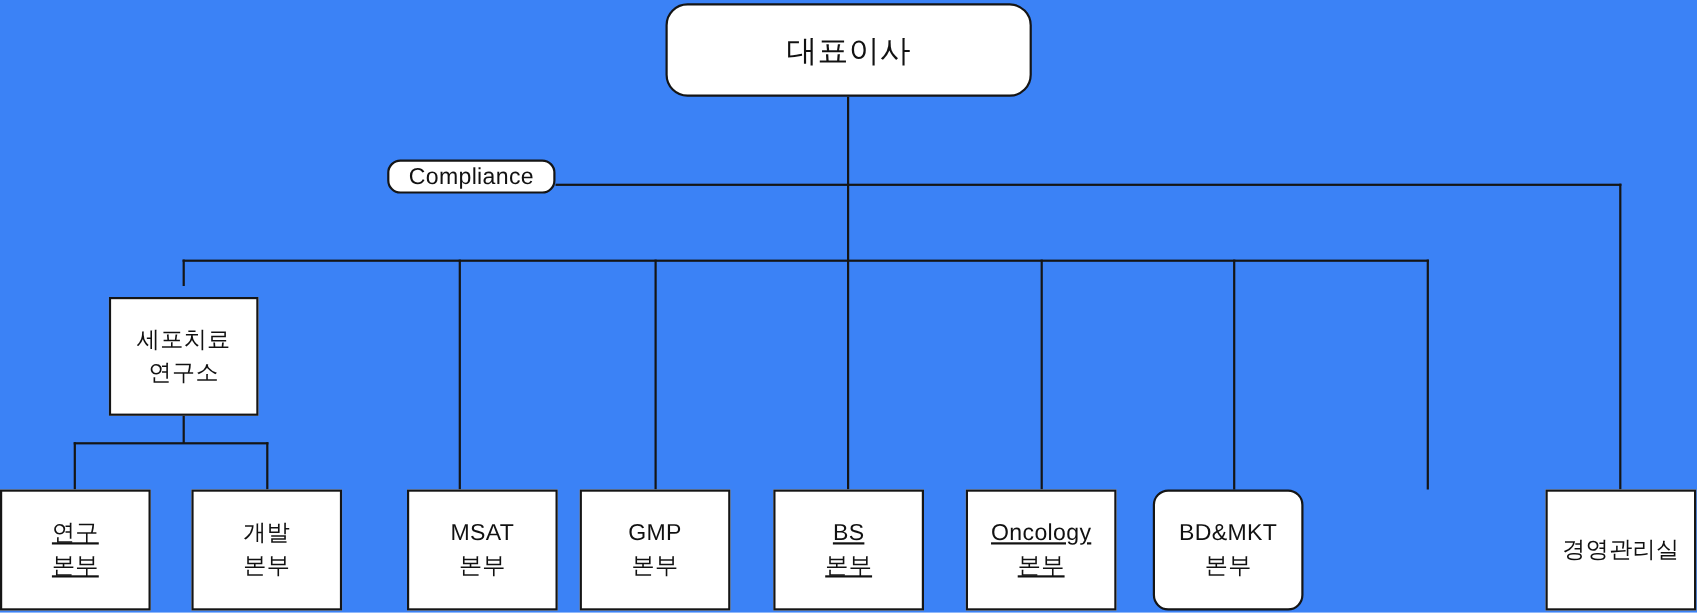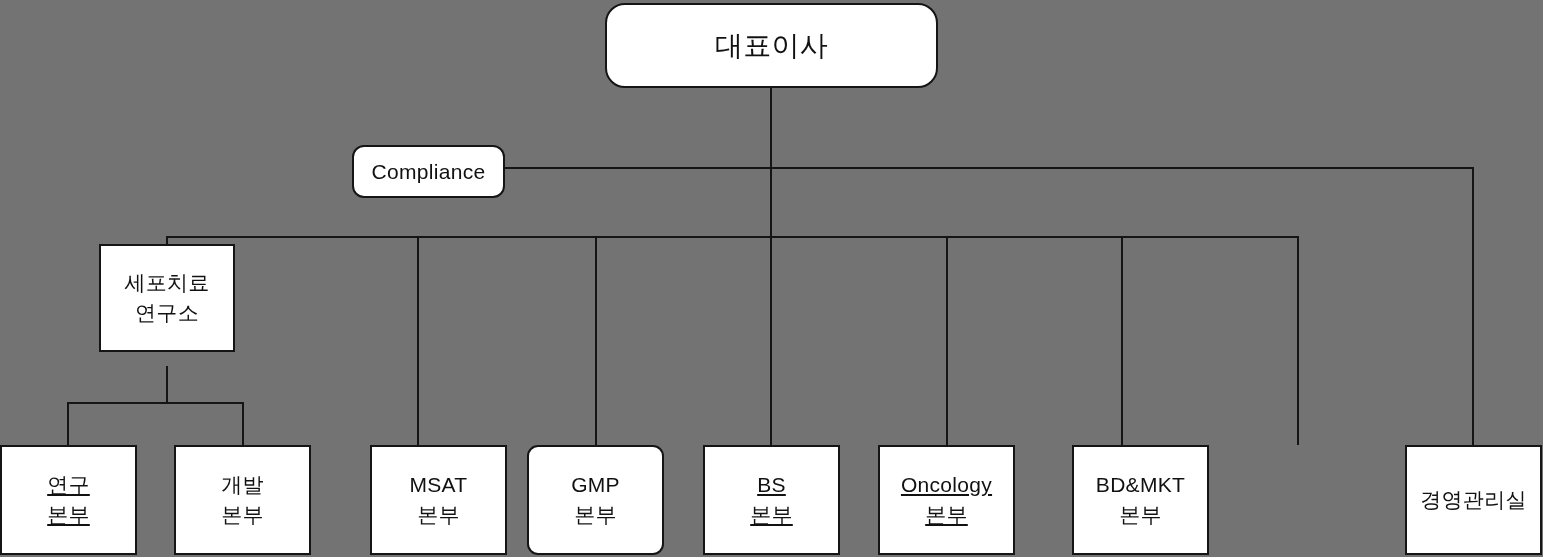--- a/index.html
+++ b/index.html
@@ -4,21 +4,21 @@
 <style>
   html, body {
     margin: 0;
     padding: 0;
     background: #ffffff;
   }
   #canvas {
     position: relative;
     width: 1543px;
     height: 557px;
-    background: #737373;
+    background: #3b82f6;
     font-family: "Liberation Sans", "DejaVu Sans", sans-serif;
     color: #111111;
     overflow: hidden;
   }
   
   .line {
     position: absolute;
     background: #151515;
   }
   .h { height: 2px; }
@@ -37,31 +37,31 @@
     white-space: pre-line;
     font-size: 21px;
     line-height: 30px;
     letter-spacing: 0.3px;
   }
   .rounded-lg { border-radius: 20px; border-width: 2.5px; }
   .rounded-sm { border-radius: 12px; border-width: 2.5px; }
 
   
   #node-ceo          { left: 605px;  top: 3px;   width: 333px; height: 85px;  font-size: 28px; }
-  #node-compliance   { left: 352px;  top: 145px; width: 153px; height: 53px;  font-size: 21px; }
-  #node-cell-therapy { left: 99px;   top: 244px; width: 136px; height: 108px; }
+  #node-compliance   { left: 352px;  top: 145px; width: 153px; height: 31px;  font-size: 21px; }
+  #node-cell-therapy { left: 99px;   top: 270px; width: 136px; height: 108px; }
 
   .bottom-box { top: 445px; width: 137px; height: 110px; }
   #node-research     { left: 0px; text-decoration: underline;    }
   #node-development  { left: 174px;  }
   #node-msat         { left: 350px; margin-left: 20px;  }
-  #node-gmp          { left: 527px; border-radius: 11px;  }
+  #node-gmp          { left: 527px;  }
   #node-bs           { left: 703px; text-decoration: underline;  }
   #node-oncology     { left: 878px; text-decoration: underline;  }
-  #node-bdmkt        { left: 1072px; }
+  #node-bdmkt        { left: 1048px; border-radius: 14px; }
   #node-bizplan      { left: 1229px; }
   #node-management   { left: 1405px; }
 
   
   #conn-ceo-v        { left: 770px;  top: 88px;  height: 357px; }
   #conn-compliance-h { left: 505px;  top: 167px; width: 969px;  }
   #conn-compliance-v { left: 1472px; top: 167px; height: 278px; }
   #conn-main-h       { left: 166px;  top: 236px; width: 1133px; }
   #conn-drop-cell    { left: 166px;  top: 236px; height: 24px;  }
   #conn-drop-msat    { left: 417px;  top: 236px; height: 209px; }

